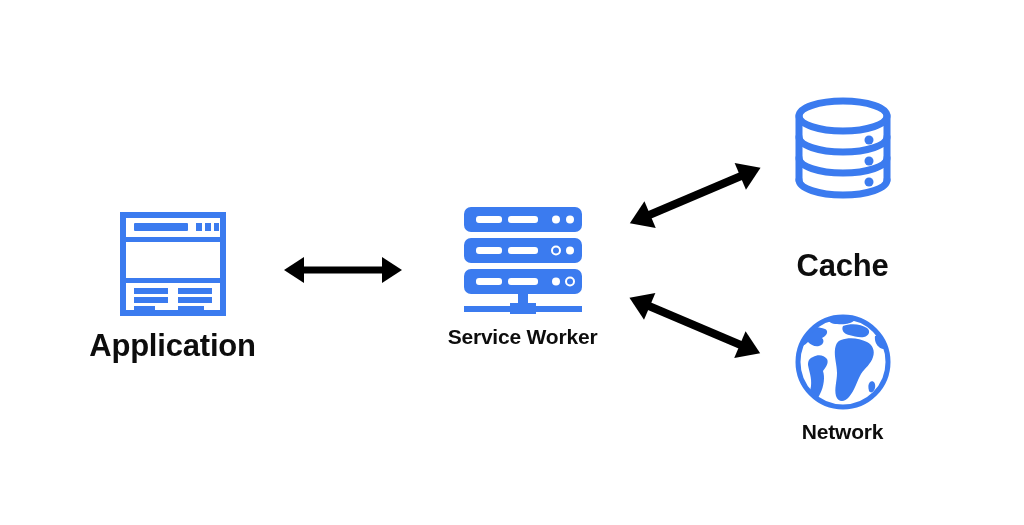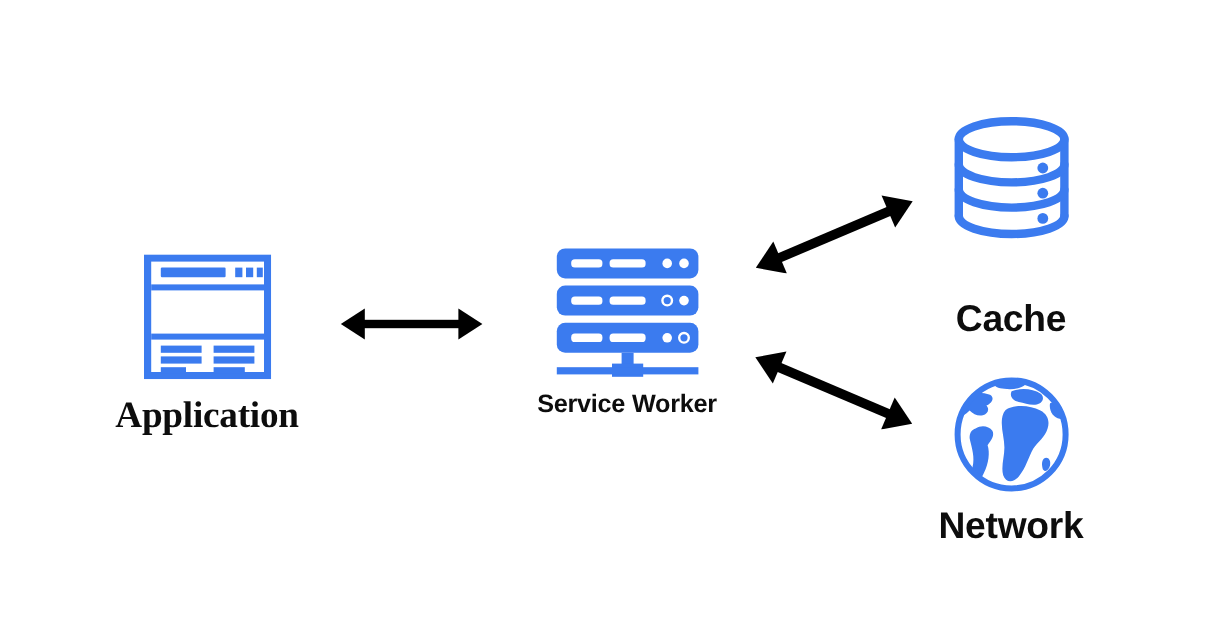--- a/index.html
+++ b/index.html
@@ -41,21 +41,20 @@
     position: absolute;
     left: 50%;
     top: 0;
     transform: translateX(-50%);
     width: 106px;
     height: 104px;
   }
   #node-application .node-label {
     top: 116px;
     font-size: 31px;
-    font-family: Liberation Serif, serif;
   }
   
   #node-service-worker {
     left: 405px;
     top: 205px;
     width: 235px;
     height: 170px;
   }
   #sw-icon-wrap {
     position: absolute;
@@ -99,21 +98,21 @@
   #net-icon-wrap {
     position: absolute;
     left: 50%;
     top: 0;
     transform: translateX(-50%);
     width: 104px;
     height: 104px;
   }
   #node-network .node-label {
     top: 110px;
-    font-size: 31px;
+    font-size: 21px;
   }
   
   .arrow {
     position: absolute;
   }
   #arrow-app-sw {
     left: 282px;
     top: 248px;
     width: 122px;
     height: 44px;

